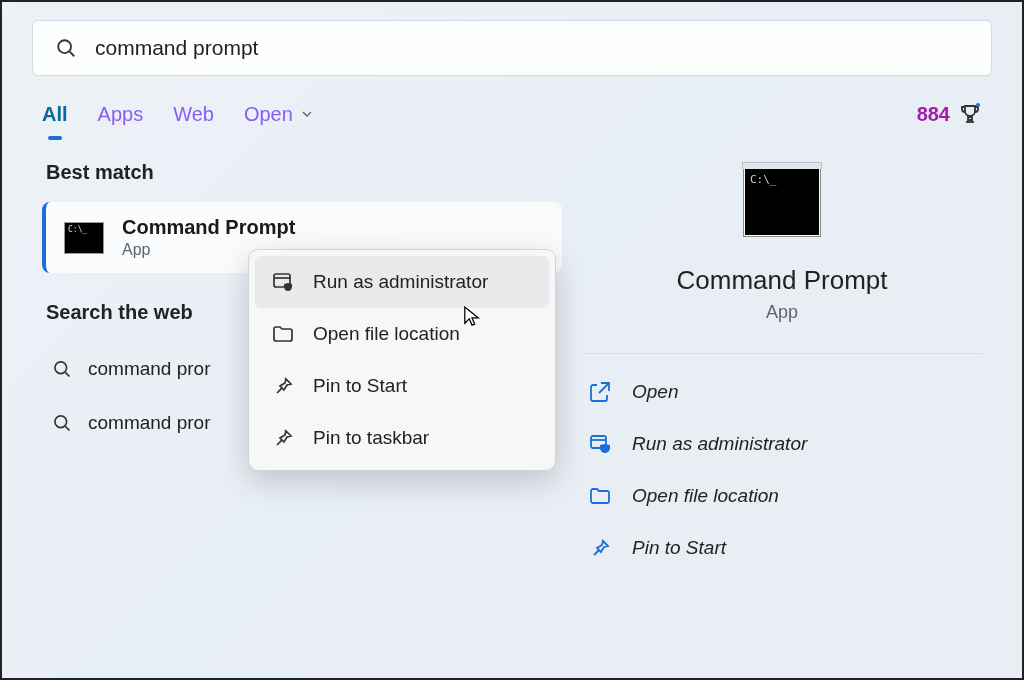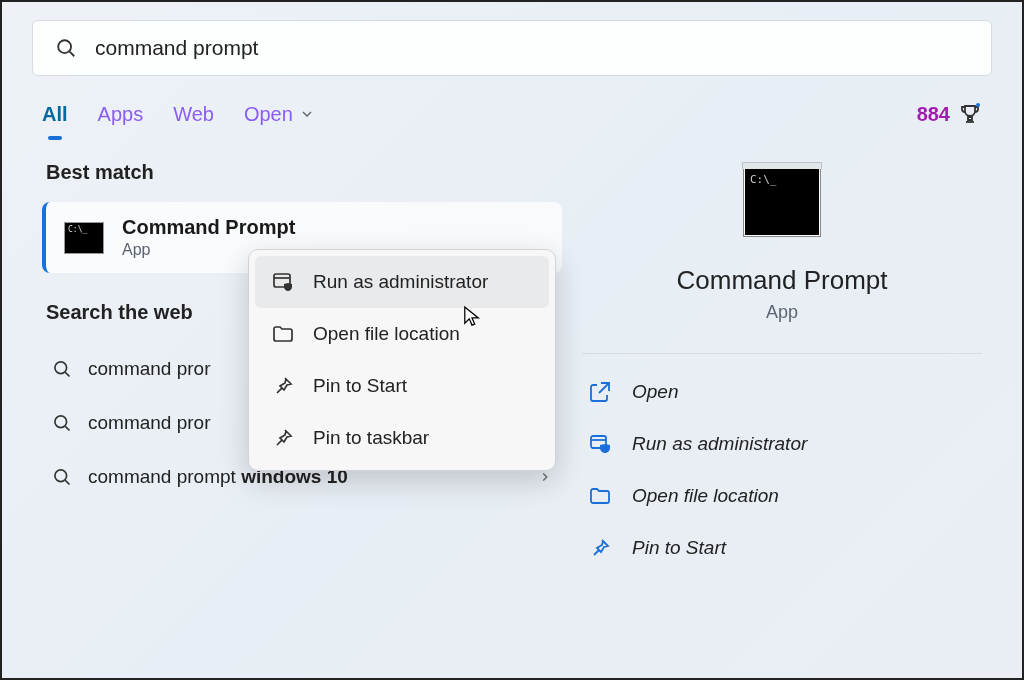--- a/index.html
+++ b/index.html
@@ -212,30 +212,20 @@
           </svg>
         <span><span>command pror</span><span class="bold"></span></span>
       </div>
       <div class="web-item">
         <svg class="search-mini" viewBox="0 0 24 24">
             <circle cx="10.5" cy="10.5" r="7"></circle>
             <line x1="21" y1="21" x2="16" y2="16"></line>
           </svg>
         <span><span>command pror</span><span class="bold"></span></span>
       </div>
-      <div class="web-item">
-        <svg class="search-mini" viewBox="0 0 24 24">
-            <circle cx="10.5" cy="10.5" r="7"></circle>
-            <line x1="21" y1="21" x2="16" y2="16"></line>
-          </svg>
-        <span><span>command prompt </span><span class="bold">windows 10</span></span>
-        <svg class="chev" viewBox="0 0 24 24">
-            <polyline points="9 6 15 12 9 18"></polyline>
-          </svg>
-      </div>
     </div>
 
     <div class="ctx-menu">
       <div class="ctx-item hover">
         <svg viewBox="0 0 24 24">
             <rect x="3" y="4" width="16" height="13" rx="2"></rect>
             <path d="M3 8h16"></path>
             <path class="shield-fill" d="M17 13l4 1v3c0 2-2 4-4 4s-4-2-4-4v-3l4-1z" fill="#333" stroke="none"></path>
           </svg>
         <span>Run as administrator</span>

